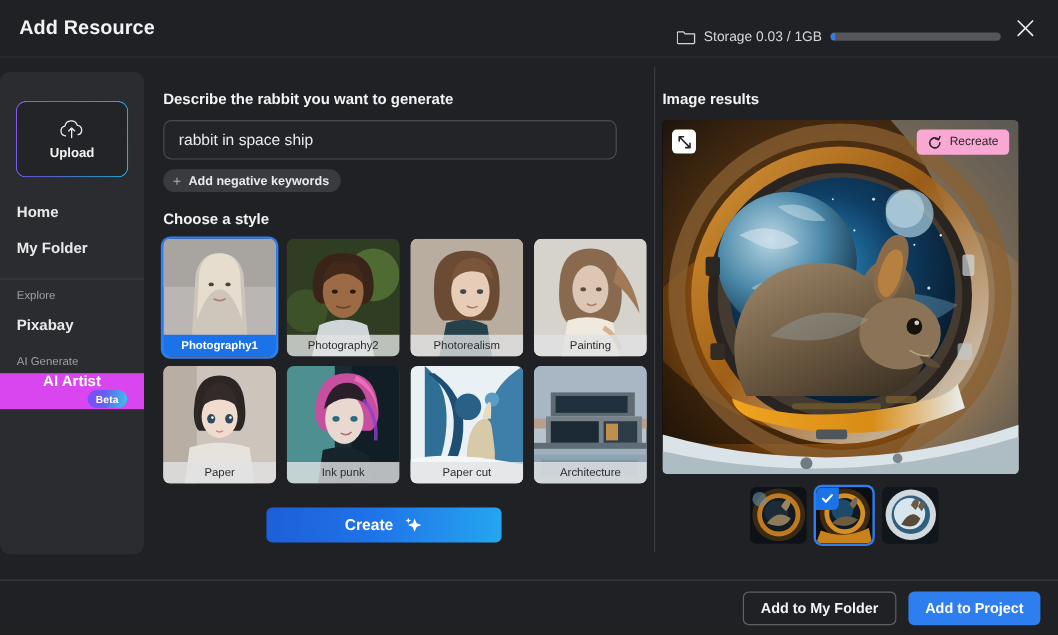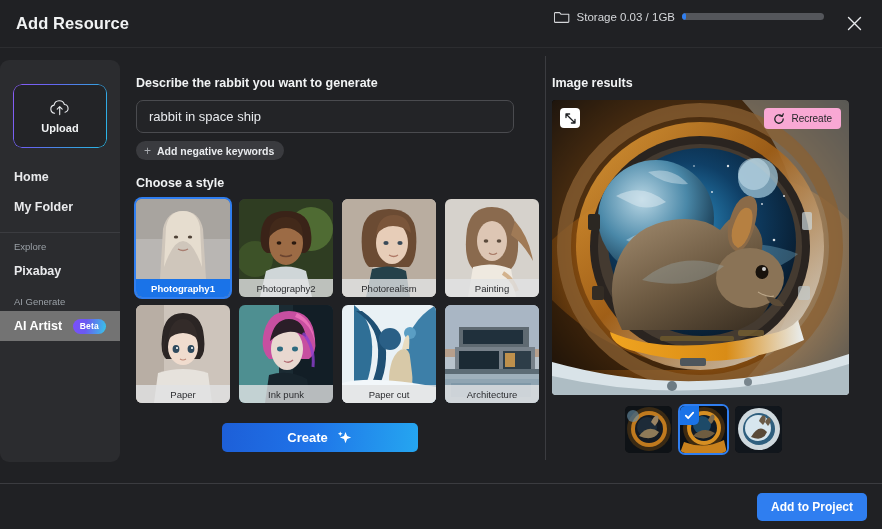--- a/index.html
+++ b/index.html
@@ -25,21 +25,21 @@
     display: flex; align-items: center;
     padding: 0 14px 0 16px;
     border-bottom: 1px solid #2c2d30;
   }
   .header-title {
     font-size: 16.5px; font-weight: bold; color: #f1f3f4;
     letter-spacing: 0.1px;
   }
   .header-right {
     margin-left: auto;
-    display: flex; align-items: flex-start; gap: 10px;
+    display: flex; align-items: flex-end; gap: 0;
   }
   .storage-wrap { display: flex; align-items: center; gap: 7px; }
   .folder-icon { width: 16px; height: 14px; display: block; }
   .storage-text { font-size: 11.5px; color: #d5d7da; white-space: nowrap; }
   .storage-bar {
     width: 142px; height: 7px; border-radius: 4px;
     background: #54565b; position: relative; overflow: hidden;
   }
   .storage-fill {
     position: absolute; left: 0; top: 0; bottom: 0;
@@ -86,22 +86,23 @@
     pointer-events: none;
   }
   .upload-label { font-size: 11px; font-weight: bold; color: #f1f3f4; }
 
   .nav-item {
     height: 30px; display: flex; align-items: center;
     padding: 0 14px; font-size: 12.5px; font-weight: bold;
     color: #e9eaec; cursor: pointer; position: relative;
   }
   .nav-item.active {
-    background: #737373;
+    background: #d946ef;
     color: #ffffff;
+    flex-direction: column;
   }
   .nav-sep {
     height: 1px; background: #3b3c40; margin: 10px 0 8px 0;
   }
   .nav-section {
     font-size: 9.5px; color: #9aa0a6; padding: 0 14px;
     margin-bottom: 4px; font-weight: normal;
   }
   .beta-badge {
     margin-left: auto;
@@ -624,16 +625,17 @@
             <path d="M24 15 q3 -7 6 -5 q2 4 -2 9z" fill="#6a5a46"></path>
             <path d="M30 16 q3 -6 5 -4 q2 3 -2 8z" fill="#6a5a46"></path>
           </svg>
         </div>
 
       </div>
     </div>
   </div>
 
   <div class="footer">
+    <button class="btn-outline">Add to My Folder</button>
     <button class="btn-primary">Add to Project</button>
   </div>
 
 </div>
 
 </body></html>

